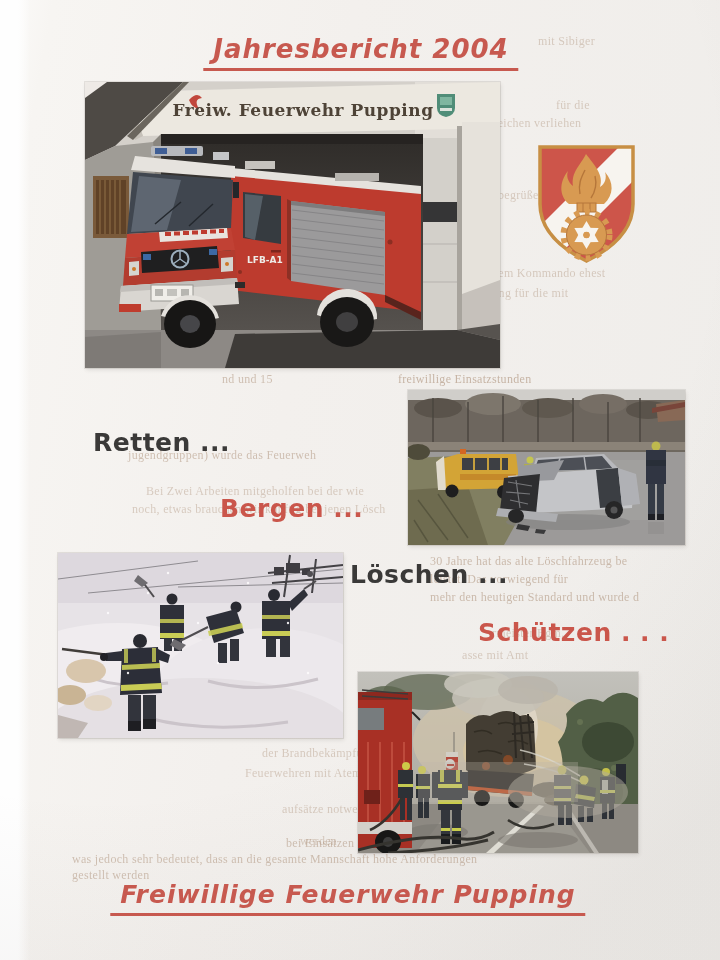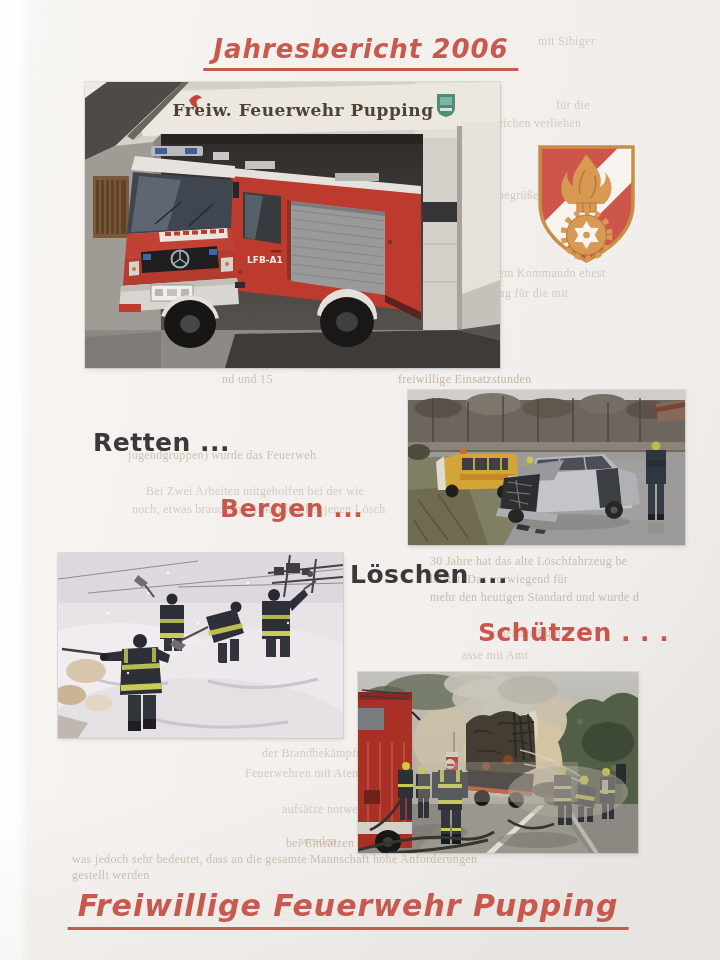--- a/index.html
+++ b/index.html
@@ -6,21 +6,21 @@
   #page{position:relative;width:720px;height:960px;overflow:hidden;
         background:linear-gradient(100deg,#fcfbfa 0%,#f7f5f2 6%,#f3f0ed 40%,#efedea 100%);
         font-family:"DejaVu Sans","Liberation Sans",sans-serif;}
   #page::before{content:"";position:absolute;left:0;top:0;width:30px;height:100%;
         background:linear-gradient(90deg,#fefefe 60%,rgba(255,255,255,0));pointer-events:none;}
   #page::after{content:"";position:absolute;right:0;bottom:0;width:100%;height:100%;
         background:radial-gradient(120% 90% at 15% 20%,rgba(0,0,0,0) 70%,rgba(90,80,70,0.06) 100%);pointer-events:none;}
   .script-title{position:absolute;transform:translateX(-50%);white-space:nowrap;z-index:3;
         font:italic 700 26px "DejaVu Sans","Liberation Sans",sans-serif;color:#c7594f;}
   .script-title .u{display:inline-block;border-bottom:3px solid #c7594f;padding:0 10px 4px 10px;letter-spacing:1px;}
-  #footer-title{font-size:30px;margin-top:8px;}
+  #footer-title{font-size:25px;}
   .label{position:absolute;z-index:3;white-space:nowrap;
         font:700 25px "DejaVu Sans","Liberation Sans",sans-serif;color:#3a3938;letter-spacing:0.5px;text-align:right;}
   .label.red{color:#ca564b;}
   .photo{position:absolute;z-index:2;box-shadow:0 0 0 1px rgba(60,50,40,0.10),1px 2px 4px rgba(60,50,40,0.12);}
   .photo svg{display:block;}
   #crest{position:absolute;z-index:2;}
   #bleed-layer{position:absolute;inset:0;z-index:1;}
   .bleed{position:absolute;font:12px "Liberation Serif","DejaVu Serif",serif;color:#9c7a5e;
         opacity:0.33;filter:blur(0.5px);white-space:nowrap;letter-spacing:0.3px;}
 </style>
@@ -49,21 +49,21 @@
       <span class="bleed" style="left: 262px; top: 746px;">der Brandbekämpfung sowie</span>
       <span class="bleed" style="left: 245px; top: 766px;">Feuerwehren mit Atemschutzgeräten</span>
       <span class="bleed" style="left: 282px; top: 802px;">aufsätze notwendig um dem</span>
       <span class="bleed" style="left: 300px; top: 834px;">werden</span>
       <span class="bleed" style="left: 286px; top: 836px; opacity: 0.42;">bei Einsätzen äußerst Hilfe zu leisten,</span>
       <span class="bleed" style="left: 72px; top: 852px; opacity: 0.42;">was jedoch sehr bedeutet, dass an die gesamte Mannschaft hohe Anforderungen</span>
       <span class="bleed" style="left: 72px; top: 868px; opacity: 0.42;">gestellt werden</span>
     </div>
 
   <div class="script-title" style="left:361px;top:34px;">
-    <span class="u">Jahresbericht 2006</span>
+    <span class="u">Jahresbericht 2004</span>
   </div>
 
   <div class="photo" style="left:85px;top:82px;width:415px;height:286px;">
     <svg viewBox="0 0 415 286" width="415" height="286">
       <defs>
         <linearGradient id="gGar" x1="0" y1="0" x2="0" y2="1">
           <stop offset="0" stop-color="#2c2a28"></stop>
             <stop offset="1" stop-color="#565350"></stop>
         </linearGradient>
       </defs>

